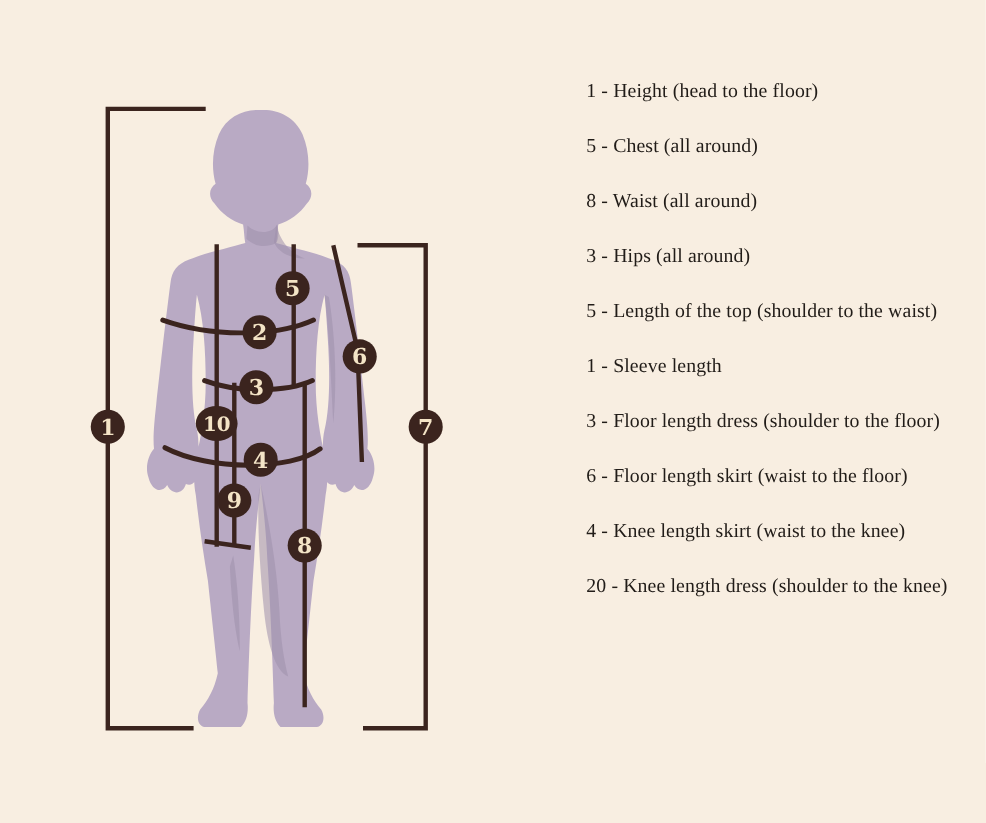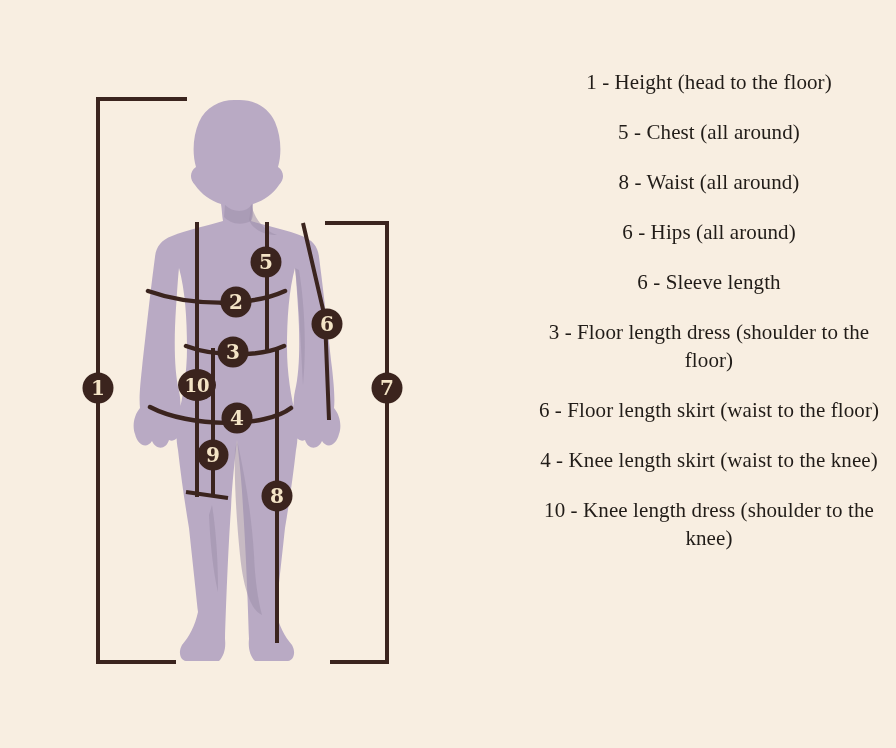--- a/index.html
+++ b/index.html
@@ -46,24 +46,23 @@
   }
   .legend {
     position: absolute;
     left: 533px;
     top: 68px;
     width: 352px;
     color: #211c18;
   }
   .legend-item {
     margin: 0 0 22px 0;
-    font-size: 21px;
+    font-size: 18px;
     line-height: 28px;
     letter-spacing: 0.1px;
-    text-align: center;
   }
 </style>
 </head>
 <body>
 
 <div class="stage">
 
   <svg class="diagram-svg" viewBox="0 0 450 748" aria-hidden="true">
 
     <path d="M 237 100
@@ -179,21 +178,22 @@
     <g>
       <ellipse cx="197" cy="385" rx="19" ry="16" fill="#3b241e"></ellipse>
       <text class="badge-num badge-num-wide" x="197" y="391.5" fill="#f4e4c6">10</text>
     </g>
   </svg>
 
   <div class="legend">
     <p class="legend-item">1 - Height (head to the floor)</p>
     <p class="legend-item">5 - Chest (all around)</p>
     <p class="legend-item">8 - Waist (all around)</p>
-    <p class="legend-item">6 - Hips (all around)</p>
-    <p class="legend-item">6 - Sleeve length</p>
+    <p class="legend-item">3 - Hips (all around)</p>
+    <p class="legend-item">5 - Length of the top (shoulder to the waist)</p>
+    <p class="legend-item">1 - Sleeve length</p>
     <p class="legend-item">3 - Floor length dress (shoulder to the floor)</p>
     <p class="legend-item">6 - Floor length skirt (waist to the floor)</p>
     <p class="legend-item">4 - Knee length skirt (waist to the knee)</p>
-    <p class="legend-item">10 - Knee length dress (shoulder to the knee)</p>
+    <p class="legend-item">20 - Knee length dress (shoulder to the knee)</p>
   </div>
 
 </div>
 
 </body></html>

